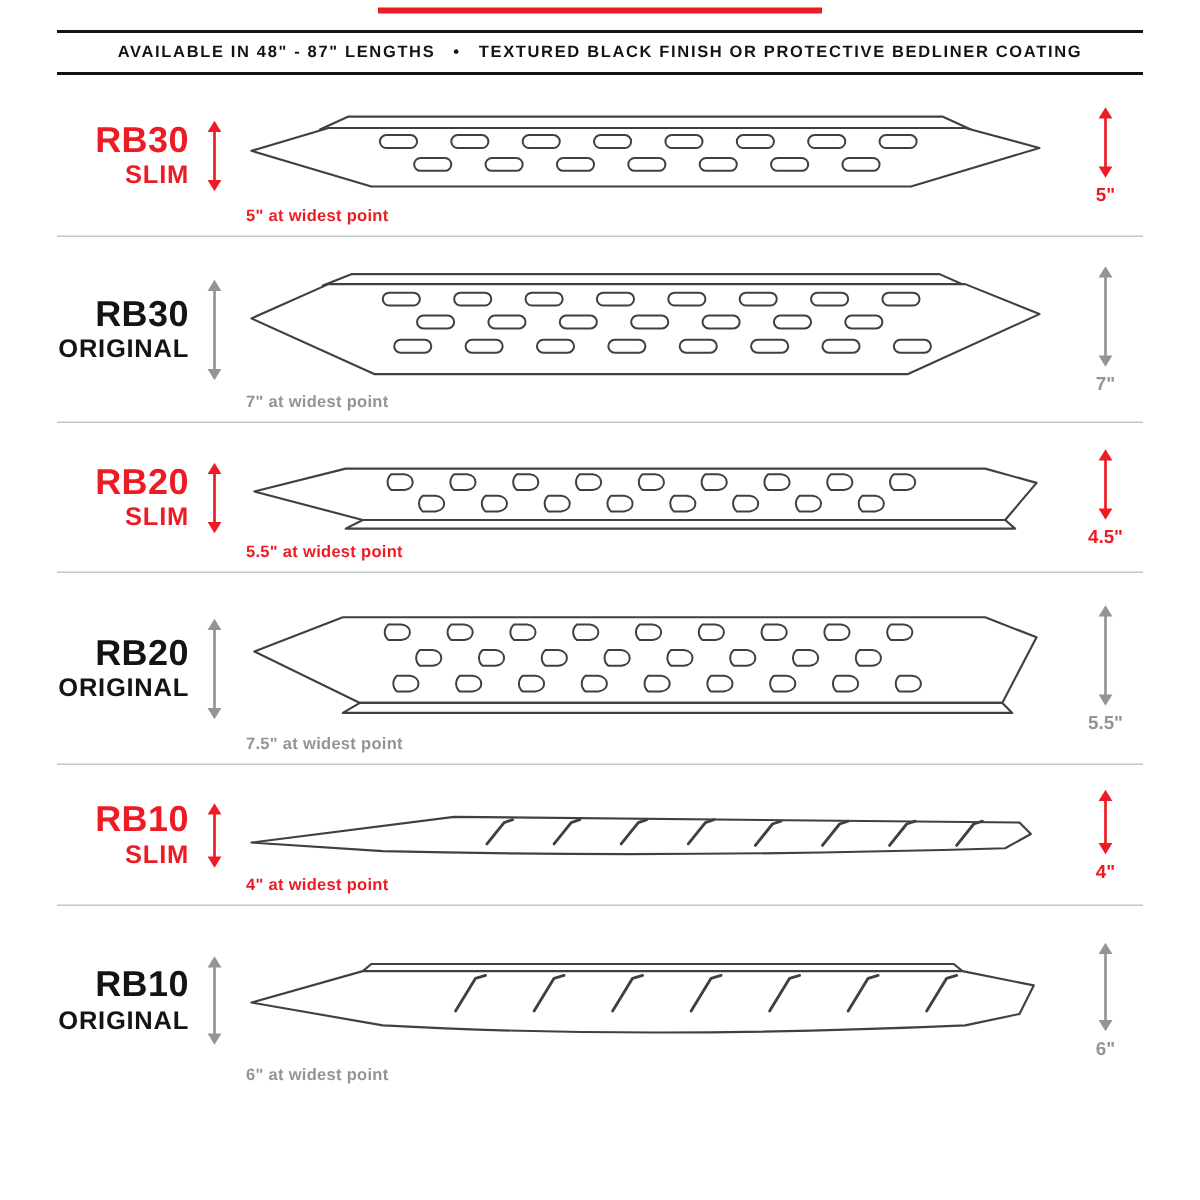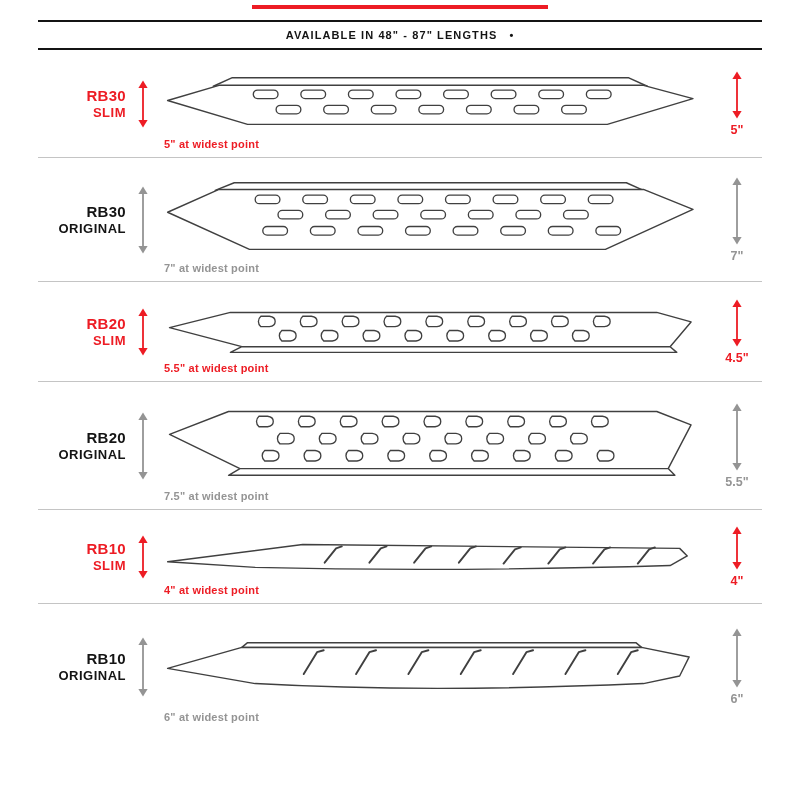--- a/index.html
+++ b/index.html
@@ -16,22 +16,22 @@
   .row{position:relative;display:flex;align-items:center;border-bottom:1px solid #c4c4c4}
   .row:last-child{border-bottom:0}
   .row.slim{--c:#ed1c24}
   .row.orig{--c:#949494}
   .r-rb30s{height:108px}.r-rb30o{height:124px}.r-rb20s{height:100px}
   .r-rb20o{height:128px}.r-rb10s{height:94px}.r-rb10o{height:126px}
 
   .label-col{width:88px;flex:0 0 auto;text-align:right;line-height:1.05}
   .slim .label-col{color:var(--c)}
   .orig .label-col{color:#141414}
-  .model{font-size:15px;font-weight:800;letter-spacing:.3px}
-  .variant{font-size:13px;font-weight:700;letter-spacing:.5px;margin-top:2px}
+  .model{font-size:24px;font-weight:800;letter-spacing:.3px}
+  .variant{font-size:17px;font-weight:700;letter-spacing:.5px;margin-top:2px}
 
   .arrow-col{width:34px;flex:0 0 auto;display:flex;justify-content:center;color:var(--c)}
   .drawing{flex:1 1 auto;display:flex;justify-content:center;align-items:center;min-width:0}
   .right-col{width:50px;flex:0 0 auto;display:flex;flex-direction:column;align-items:center;gap:4px;color:var(--c)}
   .dim-value{font-size:12.5px;font-weight:800}
   .caption{position:absolute;left:126px;bottom:7px;font-size:11px;font-weight:700;color:var(--c);letter-spacing:.2px}
   .board{display:block}
 </style>
 </head>
 <body>
@@ -41,20 +41,21 @@
     <rect id="slot" width="26" height="9" rx="4.5"></rect>
     <path id="tear" d="M0 0 h9 c8 1 8 10 0 11 h-9 c-3.5 -3 -3.5 -8 0 -11 z"></path>
   </defs>
 </svg>
 
 <header>
   <div class="title-underline"></div>
   <div class="subtitle-bar">
     <span>AVAILABLE IN 48" - 87" LENGTHS</span>
     <span>•</span>
+    <span>TEXTURED BLACK FINISH OR PROTECTIVE BEDLINER COATING</span>
   </div>
 </header>
 
 <main>
 
   <section class="row slim r-rb30s">
     <div class="label-col">
       <div class="model">RB30</div>
       <div class="variant">SLIM</div>
     </div>

